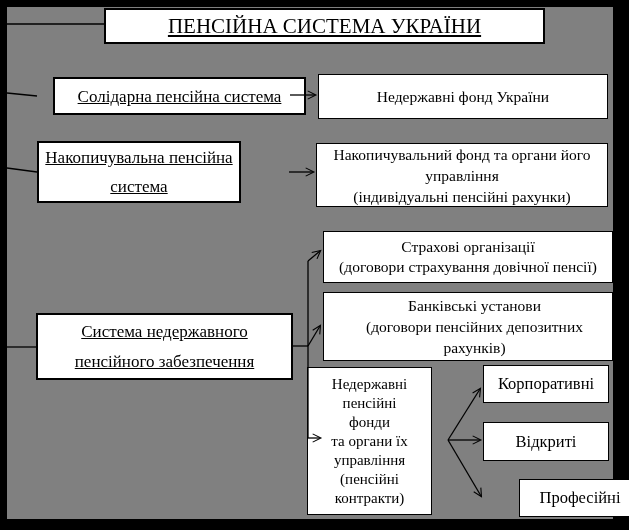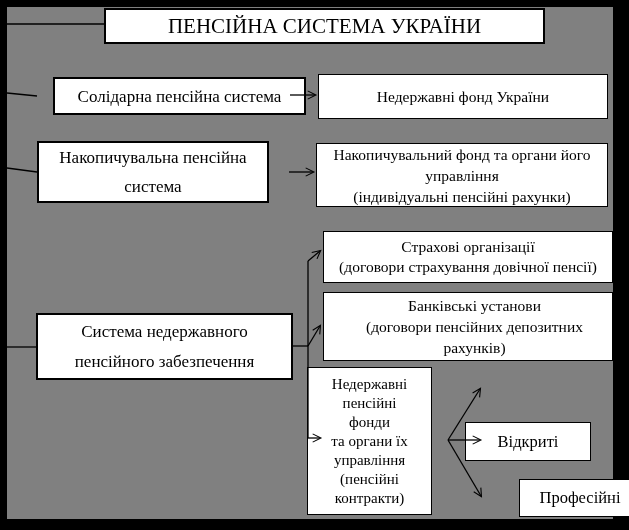--- a/index.html
+++ b/index.html
@@ -26,44 +26,44 @@
     background: #fff;
     color: #000;
     border: 1px solid #000;
     box-sizing: border-box;
     text-align: center;
     white-space: pre-line;
     display: flex;
     align-items: center;
     justify-content: center;
   }
-  .thick { border-width: 2px; }
+  .thick { border-width: 2px; text-decoration: underline; }
 
   .title-box {
     left: 104px; top: 8px; width: 441px; height: 36px;
     font-size: 21px;
   }
   .lvl1 { font-size: 17px; line-height: 29px; }
   .box-solidarna  { left: 37px; top: 77px;  width: 253px; height: 38px; margin-left: 16px; }
-  .box-nakop-sys  { left: 37px; top: 141px; width: 232px; height: 62px; }
+  .box-nakop-sys  { left: 37px; top: 141px; width: 204px; height: 62px; }
   .box-nederzh    { left: 36px; top: 313px; width: 257px; height: 67px; line-height: 30px; }
 
   .lvl2 { font-size: 15.5px; line-height: 20px; }
   .box-pfu        { left: 318px; top: 74px;  width: 290px; height: 45px; }
   .box-nakop-fond { left: 316px; top: 143px; width: 292px; height: 64px; line-height: 21px; text-align: center; }
   .box-strahovi   { left: 323px; top: 231px; width: 290px; height: 52px; }
   .box-banky      { left: 323px; top: 292px; width: 290px; height: 69px; line-height: 21px; padding-left: 13px; }
 
   .box-npf {
     left: 307px; top: 367px; width: 125px; height: 148px;
     font-size: 15px; line-height: 19px;
   }
   .npf-type { font-size: 16.5px; }
   .box-korp { left: 483px; top: 365px; width: 126px; height: 38px; }
-  .box-vidk { left: 465px; top: 422px; width: 126px; height: 39px; }
+  .box-vidk { left: 483px; top: 422px; width: 126px; height: 39px; }
   .box-prof { left: 487px; top: 479px; width: 122px; height: 38px; margin-left: 32px; }
 
   #connectors {
     position: absolute;
     left: 0; top: 0;
     width: 629px; height: 530px;
     pointer-events: none;
     z-index: 5;
   }
   #connectors line { stroke: #000; stroke-width: 1.3; }
@@ -102,20 +102,21 @@
 рахунків)</div>
 
   <div class="node box-npf">Недержавні
 пенсійні
 фонди
 та органи їх
 управління
 (пенсійні
 контракти)</div>
 
+  <div class="node npf-type box-korp">Корпоративні</div>
 
   <div class="node npf-type box-vidk">Відкриті</div>
 
   <div class="node npf-type box-prof">Професійні</div>
 
   <svg id="connectors" viewBox="0 0 629 530" xmlns="http://www.w3.org/2000/svg">
     <defs>
       <marker id="arrow" viewBox="-10 -6 12 12" refX="-1" refY="0" markerWidth="13" markerHeight="11" orient="auto" markerUnits="userSpaceOnUse">
         <path d="M-9,-4.5 L0,0 L-9,4.5" fill="none" stroke="#000" stroke-width="1.2"></path>
       </marker>

